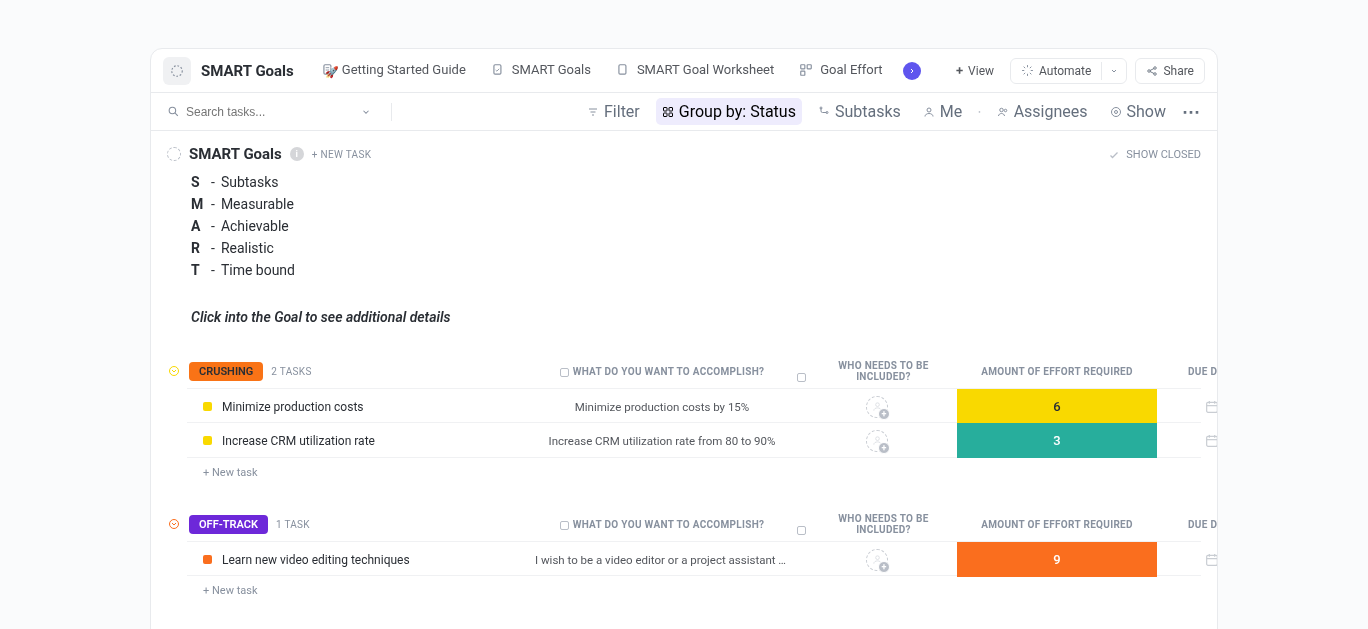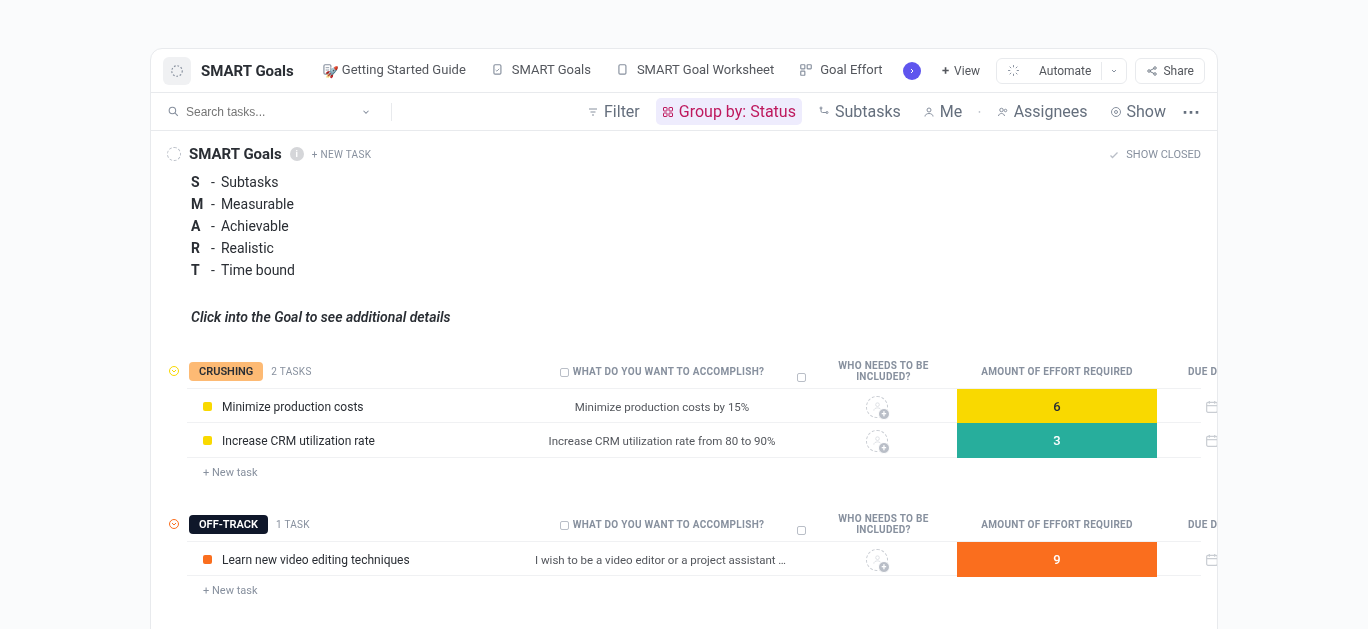--- a/index.html
+++ b/index.html
@@ -113,21 +113,21 @@
       padding: 5px 8px;
     }
     .btn-split {
       display: flex;
       align-items: center;
       border: 1px solid #e8eaed;
       border-radius: 6px;
       overflow: hidden;
     }
     .btn-split-main {
-      display: flex; align-items: center; gap: 19px;
+      display: flex; align-items: center; gap: 5px;
       padding: 5px 10px;
       font-size: 12px;
       color: #54575d;
     }
     .btn-split-caret {
       padding: 5px 8px;
       border-left: 1px solid #e8eaed;
       color: #87909e;
       font-size: 9px;
     }
@@ -177,21 +177,21 @@
       align-items: center;
       gap: 5px;
       font-size: 16px;
       color: #656f7d;
       cursor: pointer;
       padding: 4px 6px;
       border-radius: 5px;
     }
     .tb-item.active {
       background: #eeecfd;
-      color: #be185d;
+      color: #000000;
     }
     .tb-dot { color: #b9bec7; font-size: 4px; }
     .tb-more {
       font-size: 18px;
       font-weight: bold;
       letter-spacing: 1px;
       color: #656f7d;
       cursor: pointer;
     }
     
@@ -624,21 +624,21 @@
     <div id="groups">
         <div class="group">
           <div class="group-header-row">
     <div class="group-header-left">
       <span class="expand-chev">
                 <svg width="12" height="12" viewBox="0 0 24 24" fill="none">
                   <circle cx="12" cy="12" r="9" stroke="#f9d900" stroke-width="2"></circle>
                   <path d="M8 10l4 4 4-4" stroke="#f9d900" stroke-width="2"></path>
                 </svg>
               </span>
-      <span class="group-badge" style="background:#fdba74;color:#2a2e34;">CRUSHING</span>
+      <span class="group-badge" style="background:#f97316;color:#2a2e34;">CRUSHING</span>
       <span class="task-count">2 TASKS</span>
     </div>
     <div class="col-header">
               <span class="col-header-icon"></span>
               <span>WHAT DO YOU WANT TO ACCOMPLISH?</span>
             </div>
     <div class="col-header">
               <span class="col-header-icon"></span>
               <span>WHO NEEDS TO BE INCLUDED?</span>
             </div>
@@ -703,21 +703,21 @@
         </div>
         <div class="group">
           <div class="group-header-row">
     <div class="group-header-left">
       <span class="expand-chev">
                 <svg width="12" height="12" viewBox="0 0 24 24" fill="none">
                   <circle cx="12" cy="12" r="9" stroke="#fa6e1e" stroke-width="2"></circle>
                   <path d="M8 10l4 4 4-4" stroke="#fa6e1e" stroke-width="2"></path>
                 </svg>
               </span>
-      <span class="group-badge" style="background:#0f172a;color:#ffffff;">OFF-TRACK</span>
+      <span class="group-badge" style="background:#6d28d9;color:#ffffff;">OFF-TRACK</span>
       <span class="task-count">1 TASK</span>
     </div>
     <div class="col-header">
               <span class="col-header-icon"></span>
               <span>WHAT DO YOU WANT TO ACCOMPLISH?</span>
             </div>
     <div class="col-header">
               <span class="col-header-icon"></span>
               <span>WHO NEEDS TO BE INCLUDED?</span>
             </div>

